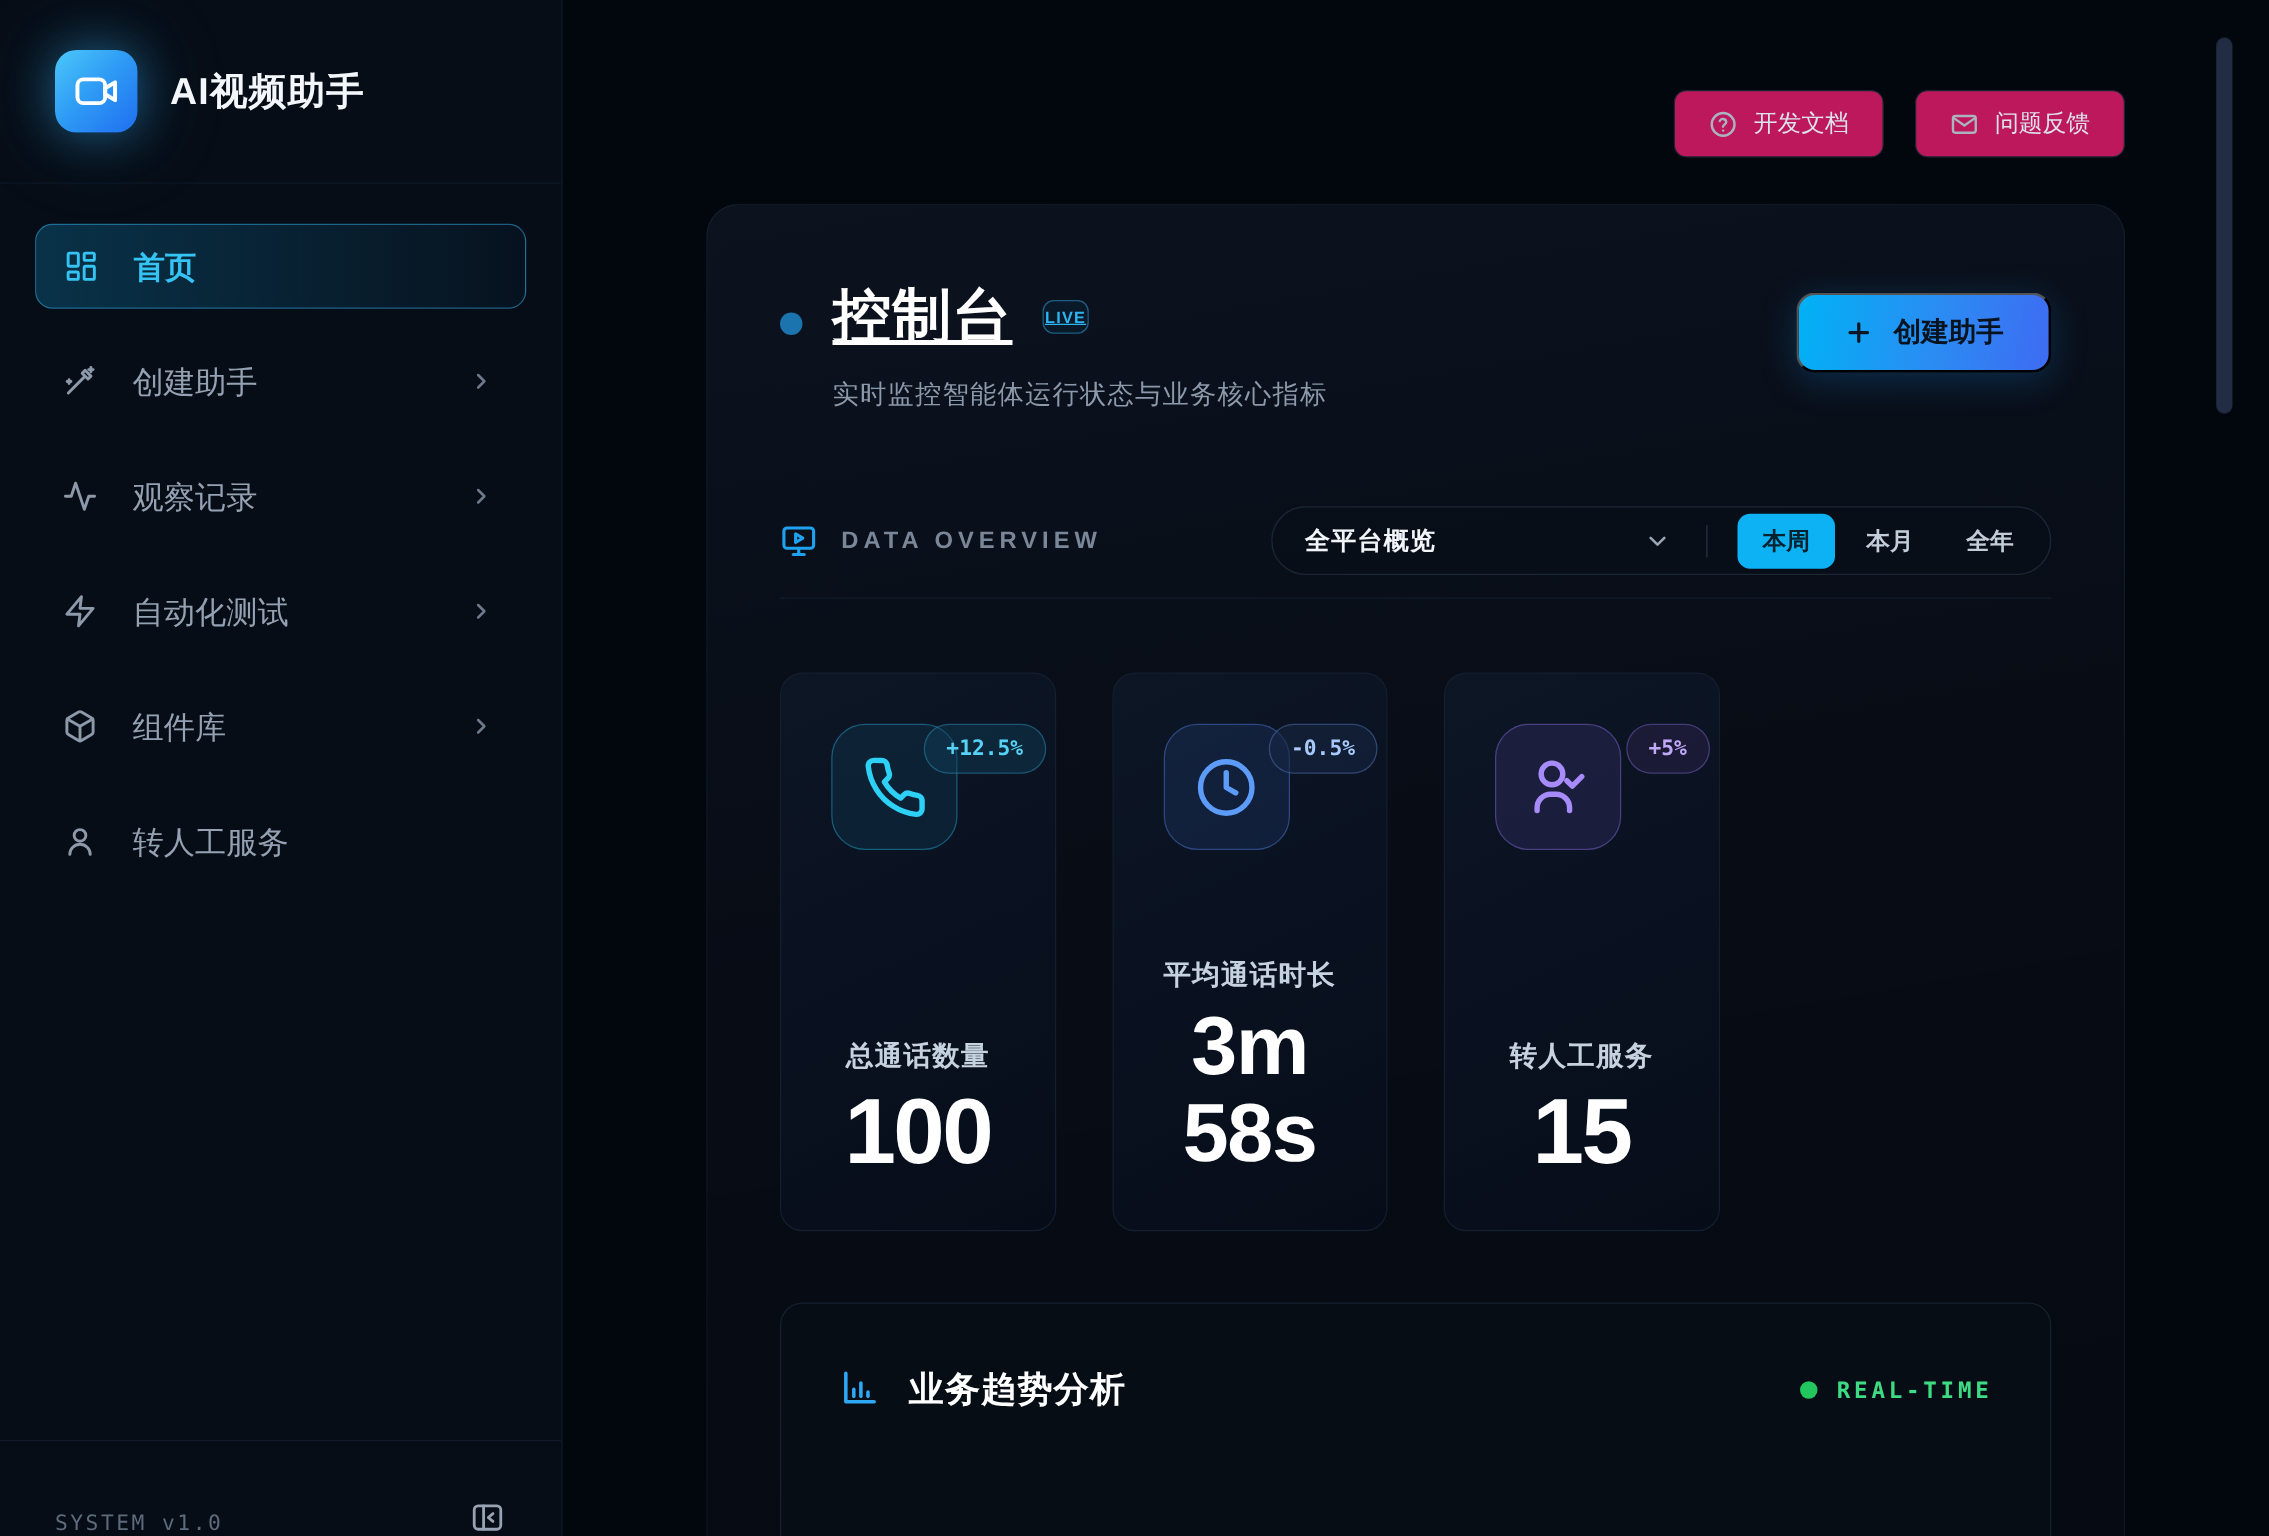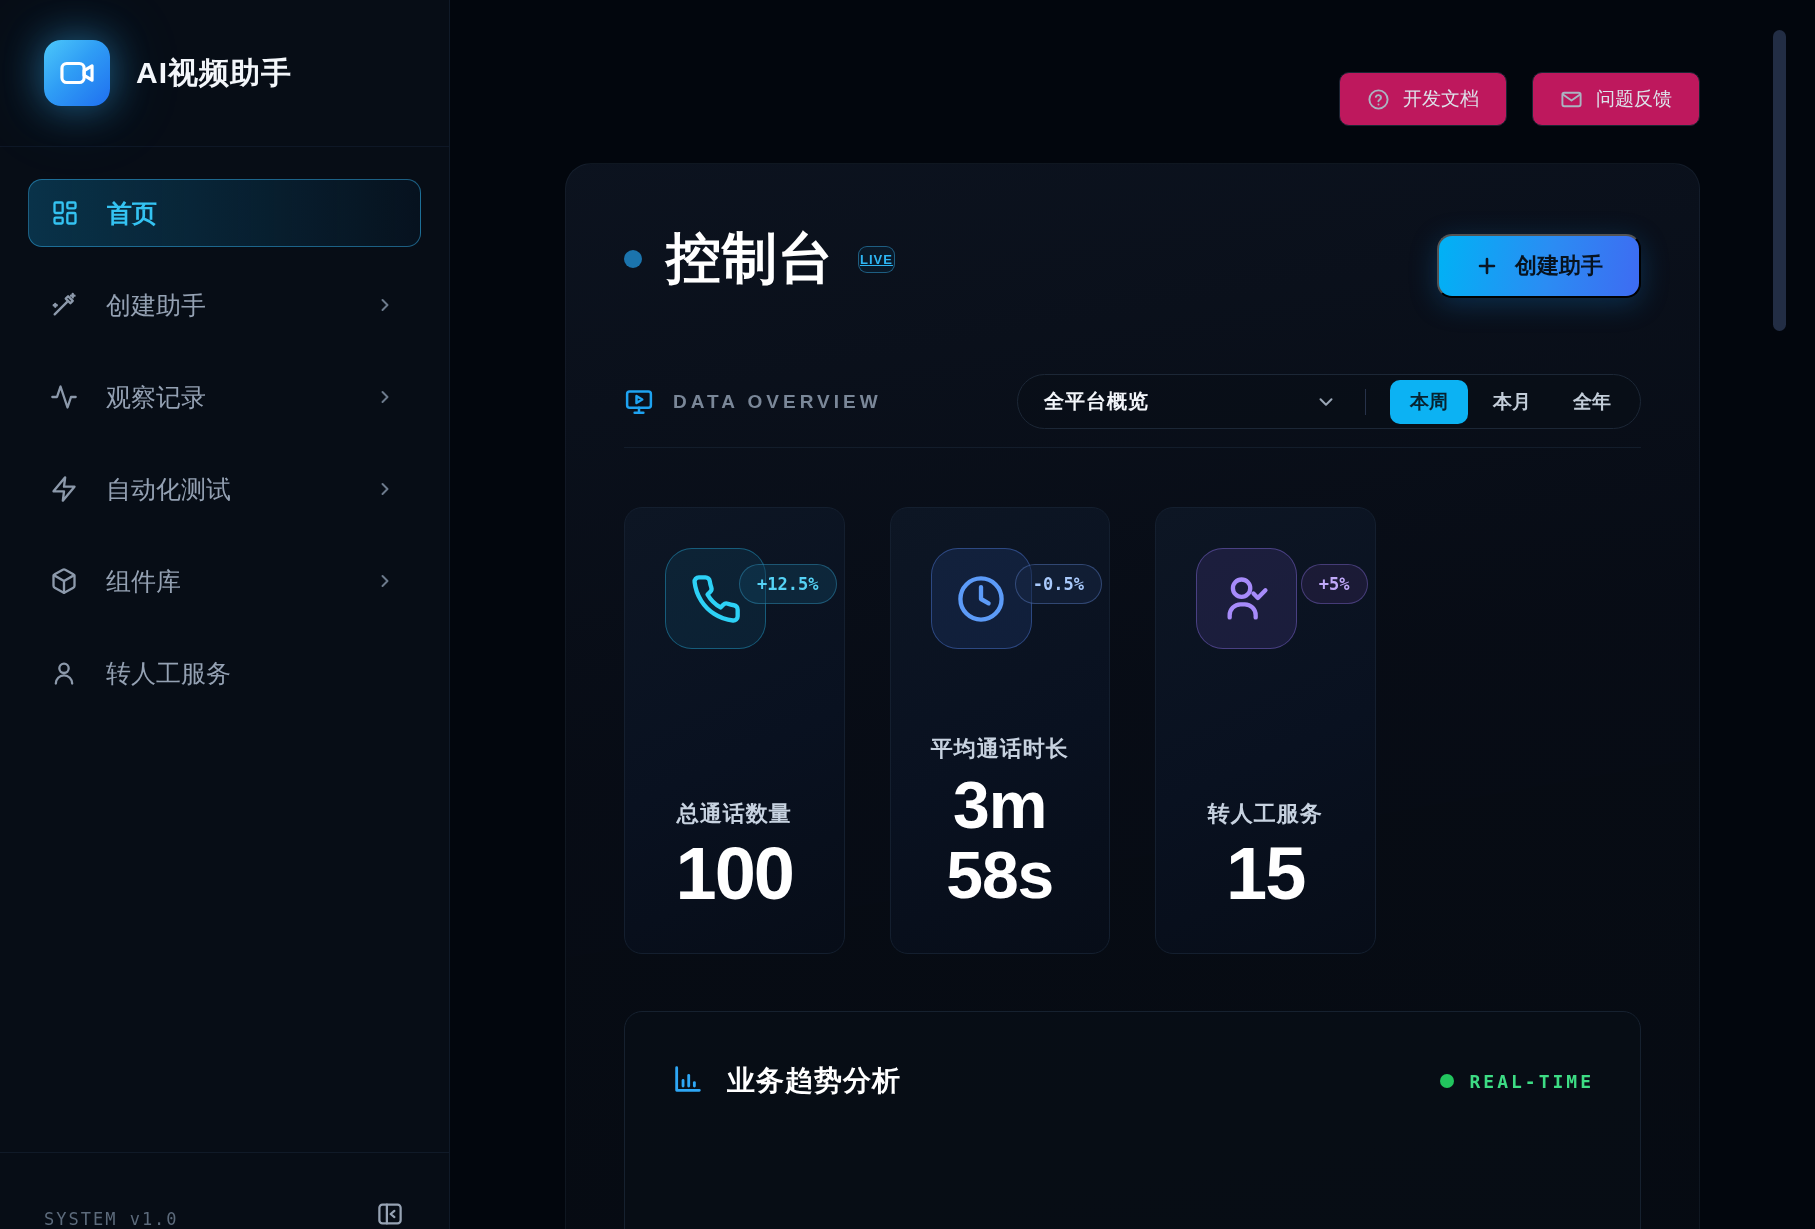--- a/index.html
+++ b/index.html
@@ -74,21 +74,21 @@
     border:1px solid rgba(130,160,200,0.08);
     background:linear-gradient(170deg, rgba(14,22,35,0.85) 0%, rgba(8,13,22,0.92) 45%, rgba(6,11,19,0.95) 100%);
     padding:58px 58px 0;
   }
 
   
   .console-row { display:flex; justify-content:space-between; align-items:flex-start; }
   .console-left { display:flex; gap:24px; }
   .console-dot { width:18px; height:18px; border-radius:50%; background:#1b74ad; margin-top:28px; }
   .console-title-row { display:flex; align-items:center; gap:24px; }
-  .console-title { font-size:55px; font-weight:800; color:#ffffff; letter-spacing:1px; }
+  .console-title { font-size:47px; font-weight:800; color:#ffffff; letter-spacing:1px;text-decoration:underline; }
   .live-badge {
     font-size:13px; font-weight:700; letter-spacing:1px; color:#2eb6f4;
     border:1px solid rgba(56,180,240,0.45); background:rgba(14,100,150,0.10);
     padding:5px 1px; border-radius:9px;text-decoration:underline;
   }
   .console-sub { margin-top:16px; font-size:21px; color:#8b99ab; letter-spacing:1px; }
   .create-btn {
     margin-top:12px; height:64px; padding:0 36px; border-radius:15px;
     background:linear-gradient(100deg,#00b2f5 0%,#2b8cf3 55%,#3e6bf2 100%);
     display:flex; align-items:center; gap:16px; cursor:pointer;
@@ -122,21 +122,21 @@
     height:447px; border-radius:18px; position:relative;
     border:1px solid #141f2f;
     background:linear-gradient(155deg,#0d1624 0%,#091120 55%,#070d18 100%);
     padding:40px 20px 42px; display:flex; flex-direction:column; align-items:flex-start;
   }
   .stat-tile {
     width:101px; height:101px; border-radius:27px; margin-left:20px;
     display:flex; align-items:center; justify-content:center;
   }
   .stat-badge {
-    position:absolute; top:56px; right:7px;
+    position:absolute; top:40px; right:7px;
     font-family:"DejaVu Sans Mono","Liberation Mono",monospace;
     font-size:17px; font-weight:700; padding:9px 17px; border-radius:999px;
   }
   .stat-body { margin-top:auto; width:100%; text-align:center; }
   .stat-label { font-size:22px; font-weight:700; color:#c7d2e0; letter-spacing:1px; }
   .stat-value { margin-top:8px; font-size:74px; font-weight:800; color:#ffffff; letter-spacing:-2px; line-height:1; }
   .stat-value-lines { margin-top:6px; font-size:66px; font-weight:800; color:#ffffff; letter-spacing:-1px; line-height:1.07; }
 
   .c-cyan  .stat-tile { background:rgba(20,120,165,0.14); border:1px solid rgba(42,190,240,0.38); color:#2dd1f6; }
   .c-cyan  .stat-badge { color:#55d2f5; background:rgba(16,62,88,0.45); border:1px solid rgba(56,165,210,0.38); }
@@ -310,20 +310,21 @@
   <section class="main-card">
 
     <div class="console-row">
       <div class="console-left">
         <span class="console-dot"></span>
         <div>
           <div class="console-title-row">
             <h1 class="console-title">控制台</h1>
             <span class="live-badge">LIVE</span>
           </div>
+          <p class="console-sub">实时监控智能体运行状态与业务核心指标</p>
         </div>
       </div>
       <button class="create-btn">
         <span class="plus-ic">
           <svg width="24" height="24" viewBox="0 0 24 24" fill="none" stroke="currentColor" stroke-width="2.6" stroke-linecap="round">
               <path d="M12 5v14M5 12h14"></path>
             </svg>
         </span>
         <span>创建助手</span>
       </button>

